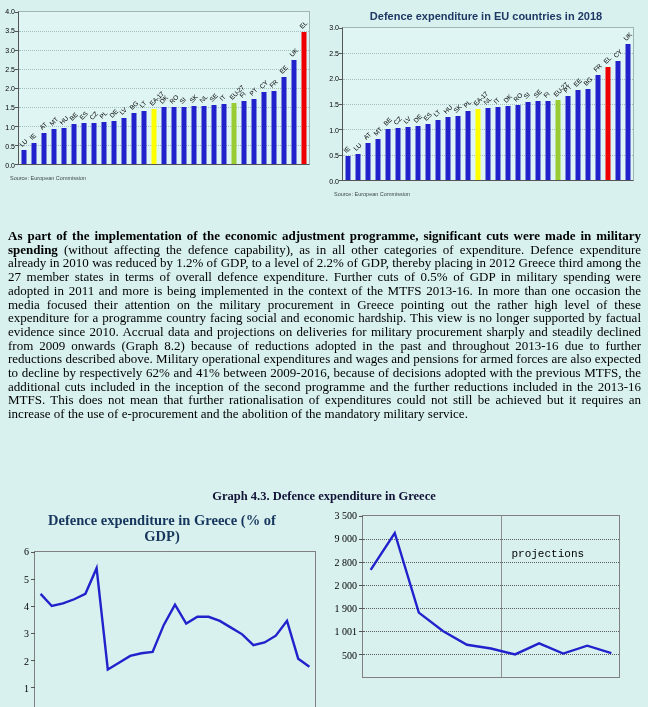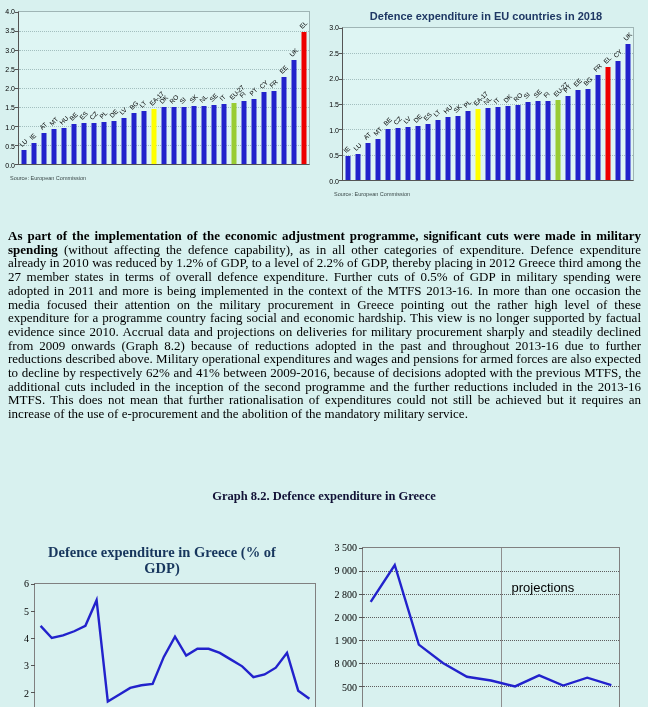--- a/index.html
+++ b/index.html
@@ -25,36 +25,36 @@
              transform:rotate(-45deg);transform-origin:0 100%;color:#000;}
   .bc-source{margin:10px 0 0 10px;font-size:5.5px;color:#3c4a4a;}
 
   
   .paragraph{position:absolute;top:229px;left:8px;right:7px;font-family:"Liberation Serif",serif;
              font-size:13px;line-height:13.7px;text-align:justify;color:#000;}
   .caption{position:absolute;top:489px;left:0;right:0;text-align:center;
            font-family:"Liberation Serif",serif;font-weight:bold;font-size:12.5px;color:#121236;}
 
   
-  .bottom-charts{position:absolute;top:508px;left:0;right:0;bottom:0;display:flex;margin-top:32px;}
+  .bottom-charts{position:absolute;top:508px;left:0;right:0;bottom:0;display:flex;}
   .line-chart{width:324px;position:relative;}
   .lc-title{text-align:center;font-family:"Liberation Serif",serif;font-weight:bold;
             font-size:14.5px;line-height:1.12;color:#17365d;margin:4px auto 0;max-width:252px;}
   .lc-body{display:flex;margin-top:7px;}
   .lc-yaxis{flex:none;position:relative;}
   .lc-plot{flex:1;position:relative;border:1px solid #808080;}
   #chartGDP .lc-yaxis{width:34px;}
   #chartGDP .lc-plot{margin-right:8px;height:162px;}
   #chartProc .lc-yaxis{width:38px;}
   #chartProc .lc-plot{margin-right:28px;height:161px;}
   .lc-tick-label{position:absolute;right:5px;transform:translateY(-50%);
                  font-family:"Liberation Serif",serif;font-size:10px;color:#000;white-space:nowrap;}
   .lc-grid{position:absolute;left:0;right:0;height:0;border-top:1px dotted #5e5e5e;}
   .divider{position:absolute;top:0;bottom:0;width:1px;background:#8f8f8f;}
-  .annotation{position:absolute;font-family:Liberation Sans, sans-serif;font-size:13px;color:#000;}
+  .annotation{position:absolute;font-family:Liberation Mono, monospace;font-size:11px;color:#000;}
   svg.series{position:absolute;left:0;top:0;width:100%;height:100%;overflow:visible;}
 </style>
 </head>
 <body>
 
 <div class="page">
 
   <div class="top-charts">
     <div class="bar-chart" id="chart2009">
       <div class="bc-body">
@@ -352,21 +352,21 @@
               </div>
             </div>
           </div>
       </div>
       <div class="bc-source">Source: European Commission</div>
     </div>
   </div>
 
   <div class="paragraph"><b>As part of the implementation of the economic adjustment programme, significant cuts were made in military spending</b><span> (without affecting the defence capability), as in all other categories of expenditure. Defence expenditure already in 2010 was reduced by 1.2% of GDP, to a level of 2.2% of GDP, thereby placing in 2012 Greece third among the 27 member states in terms of overall defence expenditure. Further cuts of 0.5% of GDP in military spending were adopted in 2011 and more is being implemented in the context of the MTFS 2013-16. In more than one occasion the media focused their attention on the military procurement in Greece pointing out the rather high level of these expenditure for a programme country facing social and economic hardship. This view is no longer supported by factual evidence since 2010. Accrual data and projections on deliveries for military procurement sharply and steadily declined from 2009 onwards (Graph 8.2) because of reductions adopted in the past and throughout 2013-16 due to further reductions described above. Military operational expenditures and wages and pensions for armed forces are also expected to decline by respectively 62% and 41% between 2009-2016, because of decisions adopted with the previous MTFS, the additional cuts included in the inception of the second programme and the further reductions included in the 2013-16 MTFS. This does not mean that further rationalisation of expenditures could not still be achieved but it requires an increase of the use of e-procurement and the abolition of the mandatory military service.</span></div>
 
-  <div class="caption">Graph 8.2. Defence expenditure in Greece</div>
+  <div class="caption">Graph 4.3. Defence expenditure in Greece</div>
 
   <div class="bottom-charts">
     <div class="line-chart" id="chartGDP">
       <div class="lc-title">Defence expenditure in Greece (% of GDP)</div>
       <div class="lc-body">
         <div class="lc-yaxis">
             <div class="lc-tick-label" style="top: 0%;">6</div>
             <div class="lc-tick-label" style="top: 16.6667%;">5</div>
             <div class="lc-tick-label" style="top: 33.3333%;">4</div>
             <div class="lc-tick-label" style="top: 50%;">3</div>
@@ -387,21 +387,21 @@
       </div>
     </div>
     <div class="line-chart" id="chartProc">
       <div class="lc-body">
         <div class="lc-yaxis">
             <div class="lc-tick-label" style="top: 0%;">3 500</div>
             <div class="lc-tick-label" style="top: 14.2857%;">9 000</div>
             <div class="lc-tick-label" style="top: 28.5714%;">2 800</div>
             <div class="lc-tick-label" style="top: 42.8571%;">2 000</div>
             <div class="lc-tick-label" style="top: 57.1429%;">1 900</div>
-            <div class="lc-tick-label" style="top: 71.4286%;">8 000</div>
+            <div class="lc-tick-label" style="top: 71.4286%;">1 001</div>
             <div class="lc-tick-label" style="top: 85.7143%;">500</div>
           </div>
         <div class="lc-plot">
             <div class="vtick" style="top: 0%;"></div>
             <div class="vtick" style="top: 14.2857%;"></div>
             <div class="lc-grid" style="top: 14.2857%;"></div>
             <div class="vtick" style="top: 28.5714%;"></div>
             <div class="lc-grid" style="top: 28.5714%;"></div>
             <div class="vtick" style="top: 42.8571%;"></div>
             <div class="lc-grid" style="top: 42.8571%;"></div>

